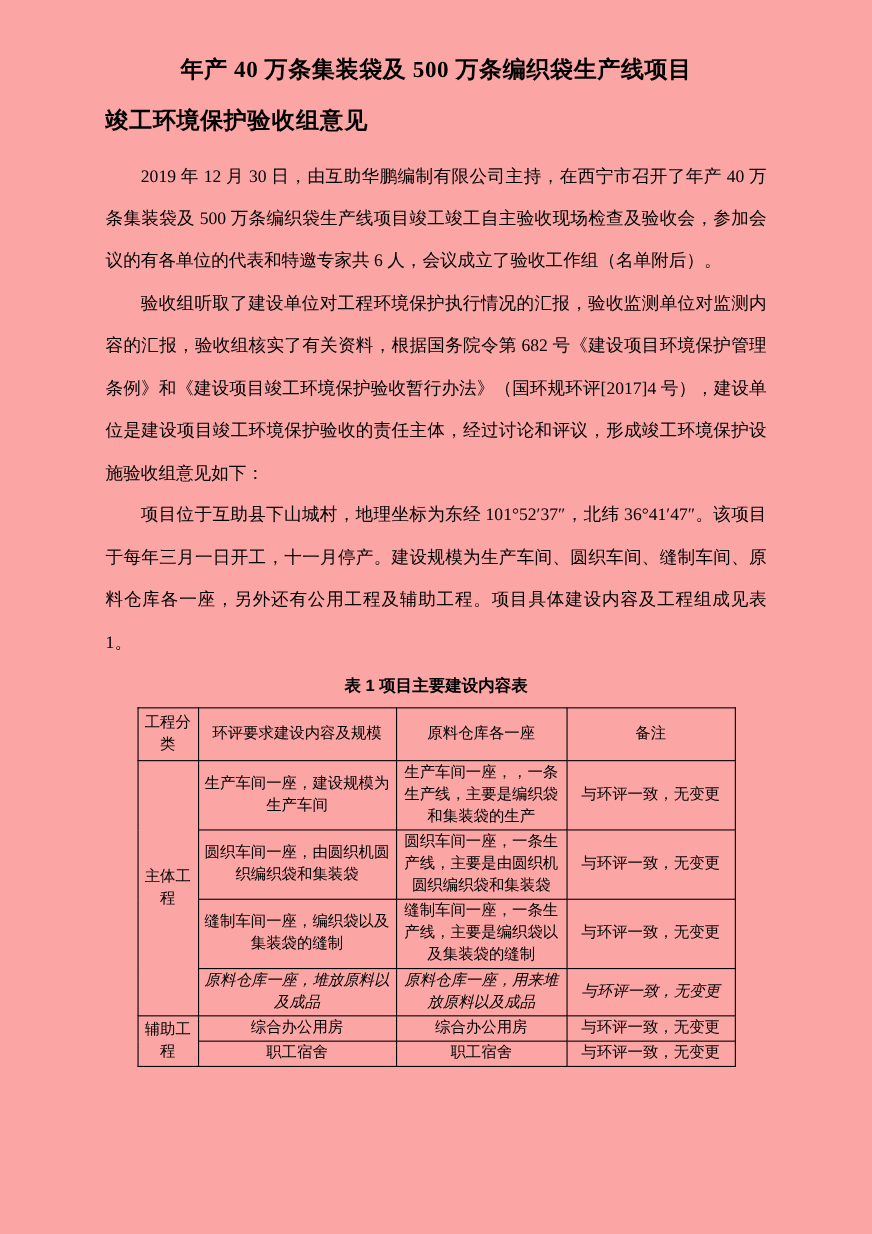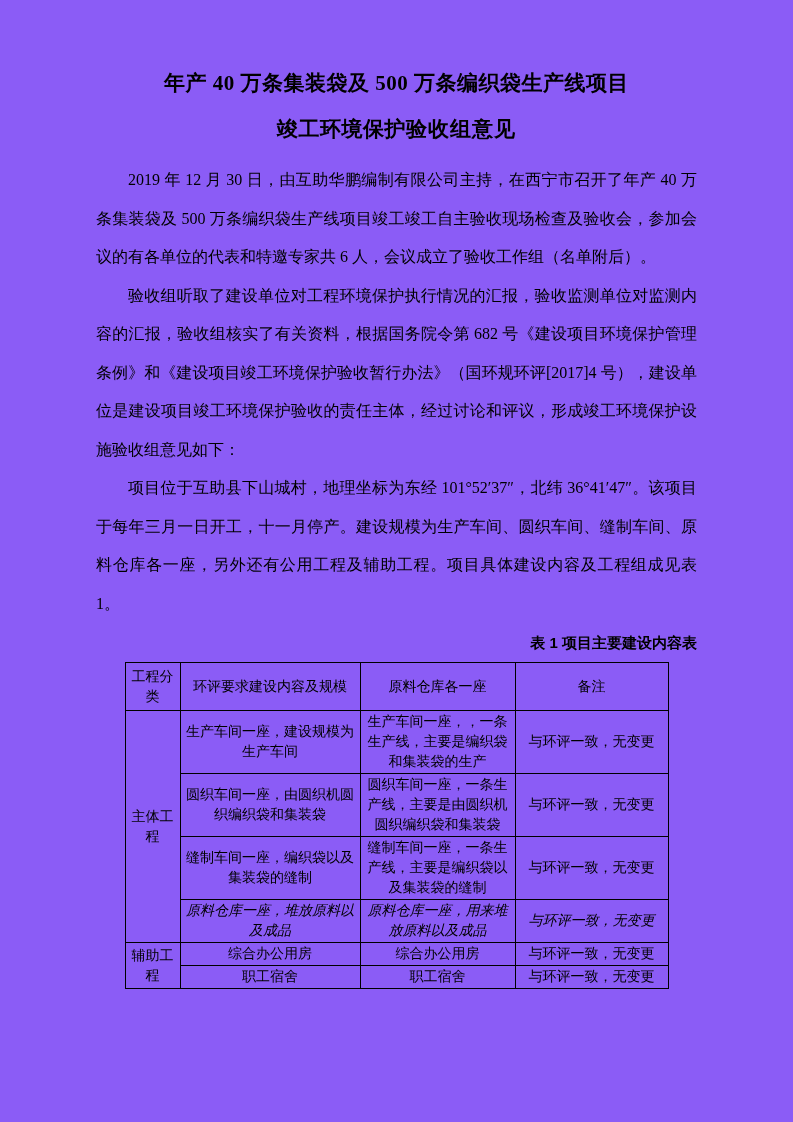--- a/index.html
+++ b/index.html
@@ -5,40 +5,40 @@
   html, body {
     margin: 0;
     padding: 0;
     background: #ffffff;
   }
   .page {
     position: relative;
     width: 793px;
     height: 1122px;
     margin: 0 auto;
-    background: #8b5cf6;
+    background: #fca5a5;
     color: #000000;
     box-sizing: border-box;
-    padding: 68px 96px 0 96px;
+    padding: 48px 96px 0 96px;
     font-family: "Liberation Serif", "DejaVu Serif", serif;
     overflow: hidden;
   }
   .doc-title {
     margin: 0;
     font-size: 21px;
     font-weight: bold;
     text-align: center;
     line-height: 30px;
     letter-spacing: 0.5px;
   }
   .doc-subtitle {
     margin: 16px 0 0 0;
     font-size: 21px;
     font-weight: bold;
-    text-align: center;
+    text-align: left;
     line-height: 30px;
     letter-spacing: 0.5px;
   }
   .doc-subtitle .hei {
     font-family: "Liberation Sans", "DejaVu Sans", sans-serif;
     letter-spacing: 1px;
   }
   .body-text {
     margin: 0;
     font-size: 16px;
@@ -59,21 +59,21 @@
   }
   .subsection-heading {
     margin: 0;
     font-size: 16px;
     font-weight: normal;
     line-height: 38.5px;
     text-indent: 2em;
   }
   .table-caption {
     margin: 9px 0 0 0;
-    text-align: right;
+    text-align: center;
     font-size: 15px;
     font-weight: bold;
     font-family: "Liberation Sans", "DejaVu Sans", sans-serif;
     line-height: 22px;
   }
   table.content-table {
     width: 543px;
     margin: 8px auto 0 auto;
     border-collapse: collapse;
     table-layout: fixed;

